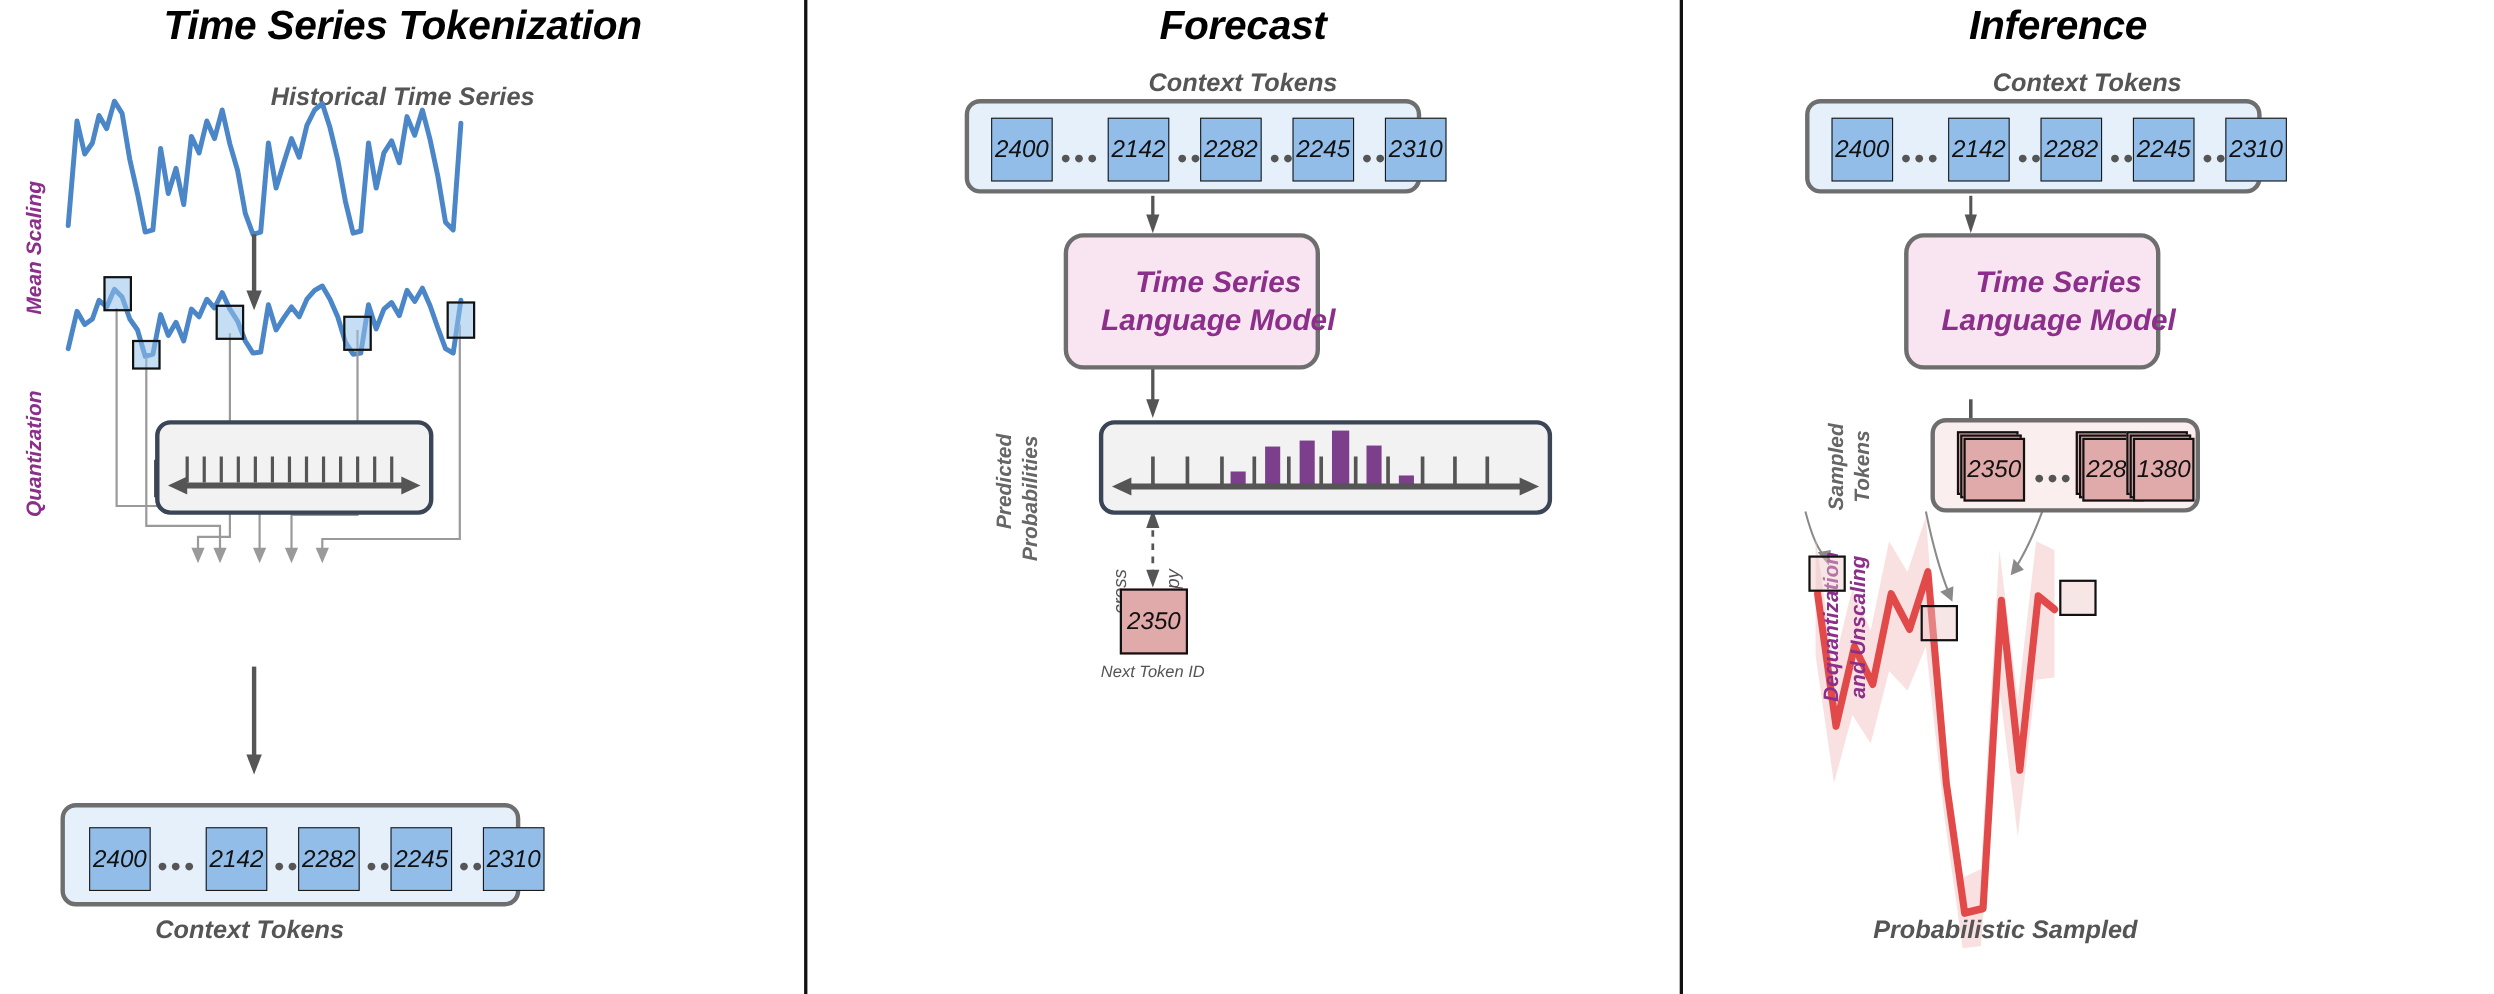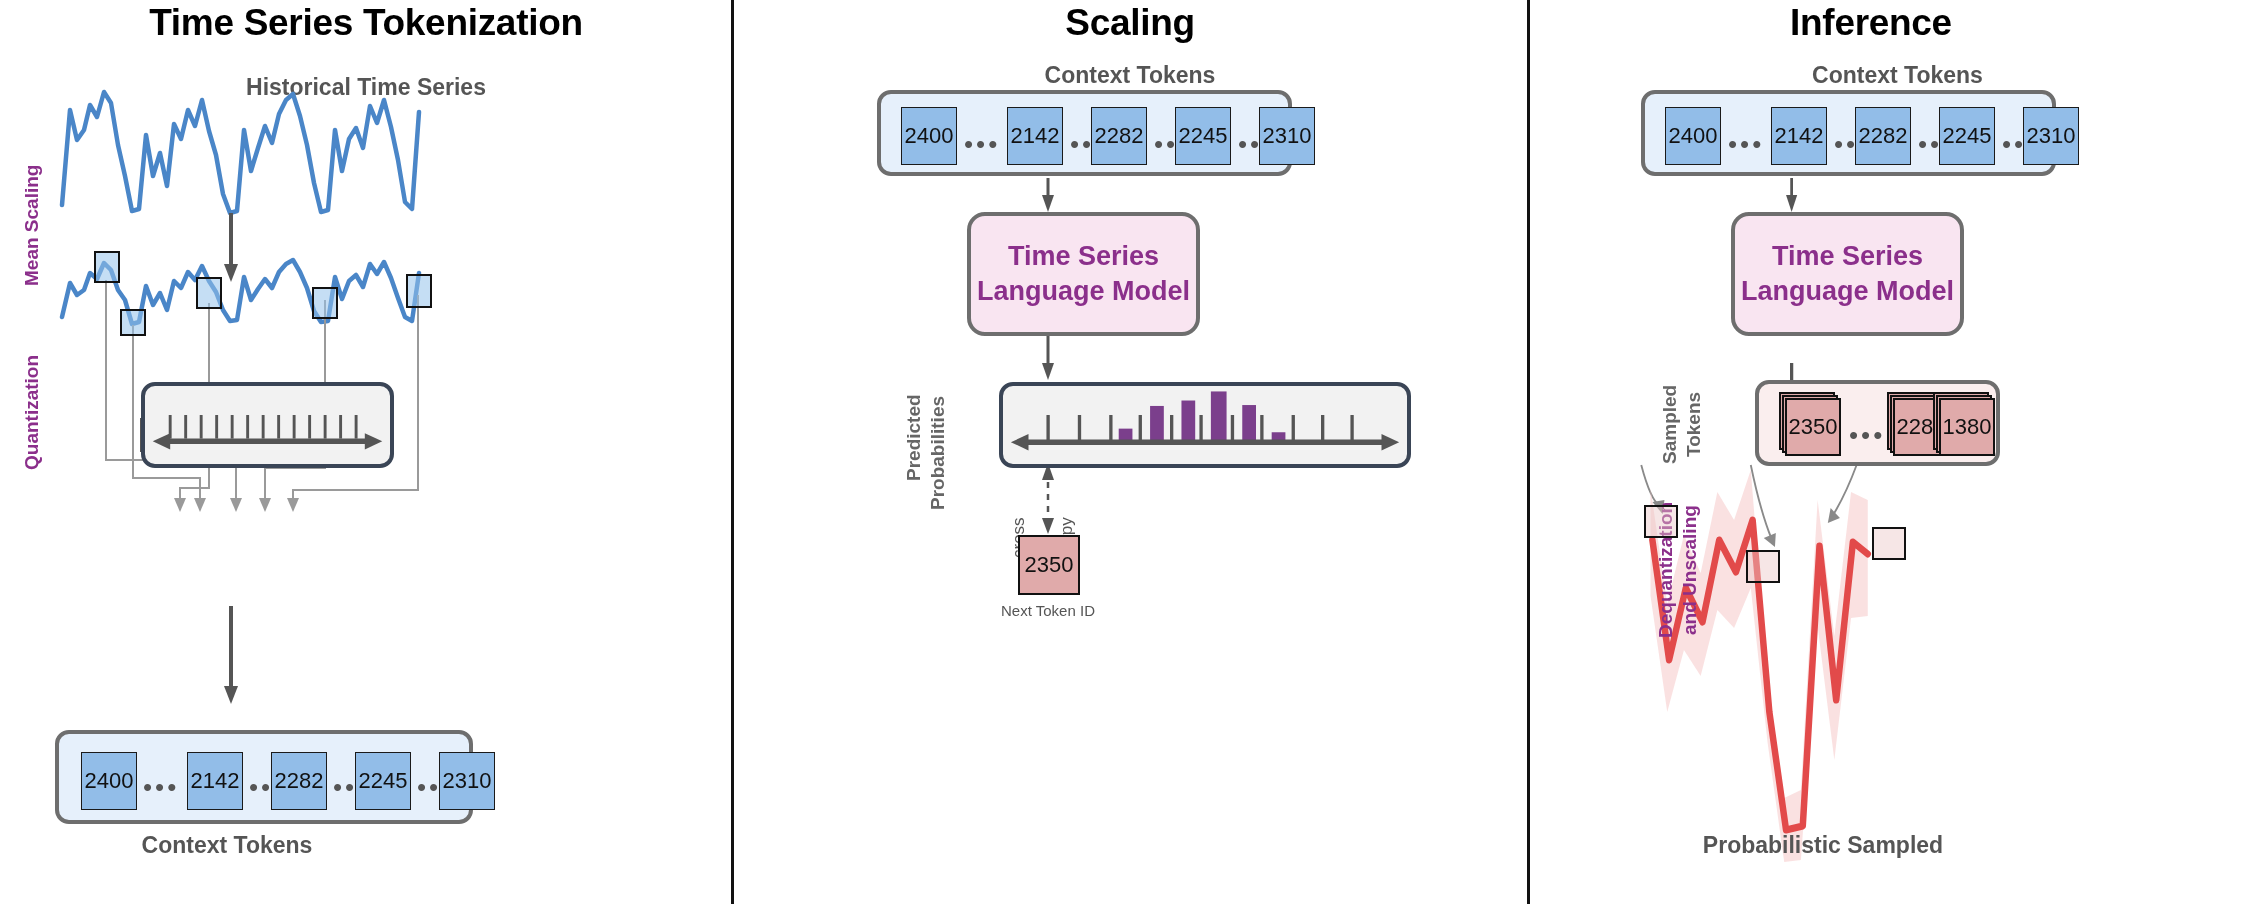--- a/index.html
+++ b/index.html
@@ -13,20 +13,21 @@
     width: 2267px;
     height: 904px;
     overflow: hidden;
     position: relative;
   }
   #root {
     position: relative;
     width: 2267px;
     height: 904px;
     background: #ffffff;
+    font-style: italic;
   }
   .panel {
     position: absolute;
     top: 0;
     height: 904px;
   }
   #panel-tok { left: 0;    width: 732px; }
   #panel-train { left: 732px; width: 796px; }
   #panel-inf { left: 1528px; width: 686px; }
 
@@ -113,20 +114,21 @@
     border: 4px solid #3A4556;
   }
   .rbox-pinkish {
     background: #FAEEEE;
     border: 4px solid #6E6E6E;
   }
   .rbox-model {
     background: #F9E5F1;
     border: 4px solid #6E6E6E;
     border-radius: 18px;
+    padding-left: 24px;
   }
   .model-text {
     position: absolute;
     width: 100%;
     top: 50%;
     transform: translateY(-50%);
     text-align: center;
     color: #8B2F8B;
     font-size: 27px;
     font-weight: bold;
@@ -279,21 +281,21 @@
       <div class="token" style="left:296px;top:18px;width:56px;height:58px;">2245</div>
       <div class="dots" style="left:358px;top:40px;">•••</div>
       <div class="token" style="left:380px;top:18px;width:56px;height:58px;">2310</div>
     </div>
 
     <div class="section-label" style="left:18px;top:832px;width:418px;">Context Tokens</div>
   </div>
 
   <div class="panel" id="panel-train">
 
-    <div class="panel-title">Scaling</div>
+    <div class="panel-title">Forecast</div>
 
     <div class="section-label" style="left:0;top:62px;width:796px;">Context Tokens</div>
 
     <div class="rbox rbox-blue" style="left:108px;top:90px;width:415px;height:86px;">
       <div class="token" style="left:20px;top:13px;width:56px;height:58px;">2400</div>
       <div class="dots" style="left:83px;top:37px;">•••</div>
       <div class="token" style="left:126px;top:13px;width:56px;height:58px;">2142</div>
       <div class="dots" style="left:189px;top:37px;">•••</div>
       <div class="token" style="left:210px;top:13px;width:56px;height:58px;">2282</div>
       <div class="dots" style="left:273px;top:37px;">•••</div>

